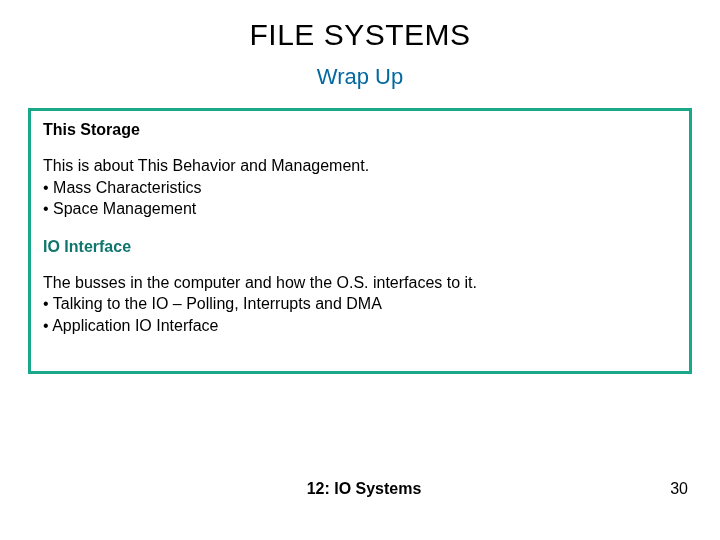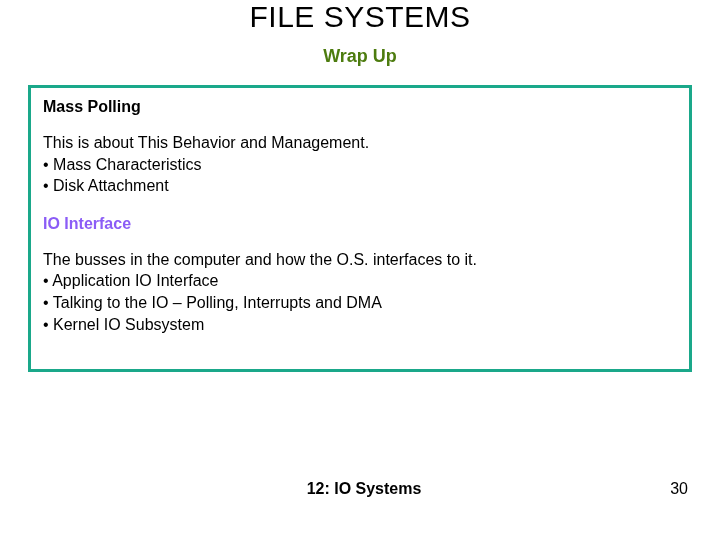--- a/index.html
+++ b/index.html
@@ -1,51 +1,50 @@
 <!DOCTYPE html>
 <html><head>
 <meta charset="utf-8">
 <style>
   * { margin: 0; padding: 0; box-sizing: border-box; }
   html, body { width: 720px; height: 540px; background: #fff; font-family: Arial, Helvetica, sans-serif; }
-  .slide { width: 720px; height: 512px; position: relative; padding: 0 28px 0 28px; }
+  .slide { width: 720px; height: 512px; position: relative; padding: 18px 28px 0 28px; }
   .title { font-size: 30px; text-align: center; margin-bottom: 12px; font-weight: 400; letter-spacing: 0.5px; }
-  .subtitle { font-size: 18px; font-weight: bold; color: #4d7c0f; text-align: center; margin-bottom: 18px; }
+  .subtitle { font-size: 22px; font-weight: normal; color: #0369a1; text-align: center; margin-bottom: 18px; }
   .box { border: 3px solid #1aa88a; padding: 10px 12px 14px 12px; }
   .section-head { font-size: 16px; font-weight: bold; margin-bottom: 16px; }
-  .section-head.blue { color: #8b5cf6; }
+  .section-head.blue { color: #0f766e; }
   .body-text { font-size: 16px; line-height: 1.35; margin-bottom: 18px; }
   .body-text:last-child { margin-bottom: 20px; }
   .body-text div { }
   .footer { position: absolute; bottom: 14px; left: 4px; width: 100%; display: flex; justify-content: flex-start; padding: 0 36px 0 0; }
   .footer .center { position: absolute; left: 50%; transform: translateX(-50%); font-weight: bold; font-size: 16px; }
   .footer .right { margin-left: auto; font-weight: normal; font-size: 16px; }
 </style>
 </head>
 <body>
 
 <div class="slide">
   <div class="title">FILE SYSTEMS</div>
   <div class="subtitle">Wrap Up</div>
 
   <div class="box">
 
-    <div class="section-head">Mass Polling</div>
+    <div class="section-head">This Storage</div>
     <div class="body-text">
       <div>This is about This Behavior and Management.</div>
       <div><span>• </span><span>Mass Characteristics</span></div>
-      <div><span>• </span><span>Disk Attachment</span></div>
+      <div><span>• </span><span>Space Management</span></div>
     </div>
 
     <div class="section-head blue">IO Interface</div>
     <div class="body-text">
       <div>The busses in the computer and how the O.S. interfaces to it.</div>
+      <div><span>• </span><span>Talking to the IO – Polling, Interrupts and DMA</span></div>
       <div><span>• </span><span>Application IO Interface</span></div>
-      <div><span>• </span><span>Talking to the IO – Polling, Interrupts and DMA</span></div>
-      <div><span>• </span><span>Kernel IO Subsystem</span></div>
     </div>
 
   </div>
 
   <div class="footer">
     <div class="center">12: IO Systems</div>
     <div class="right">30</div>
   </div>
 </div>
 

